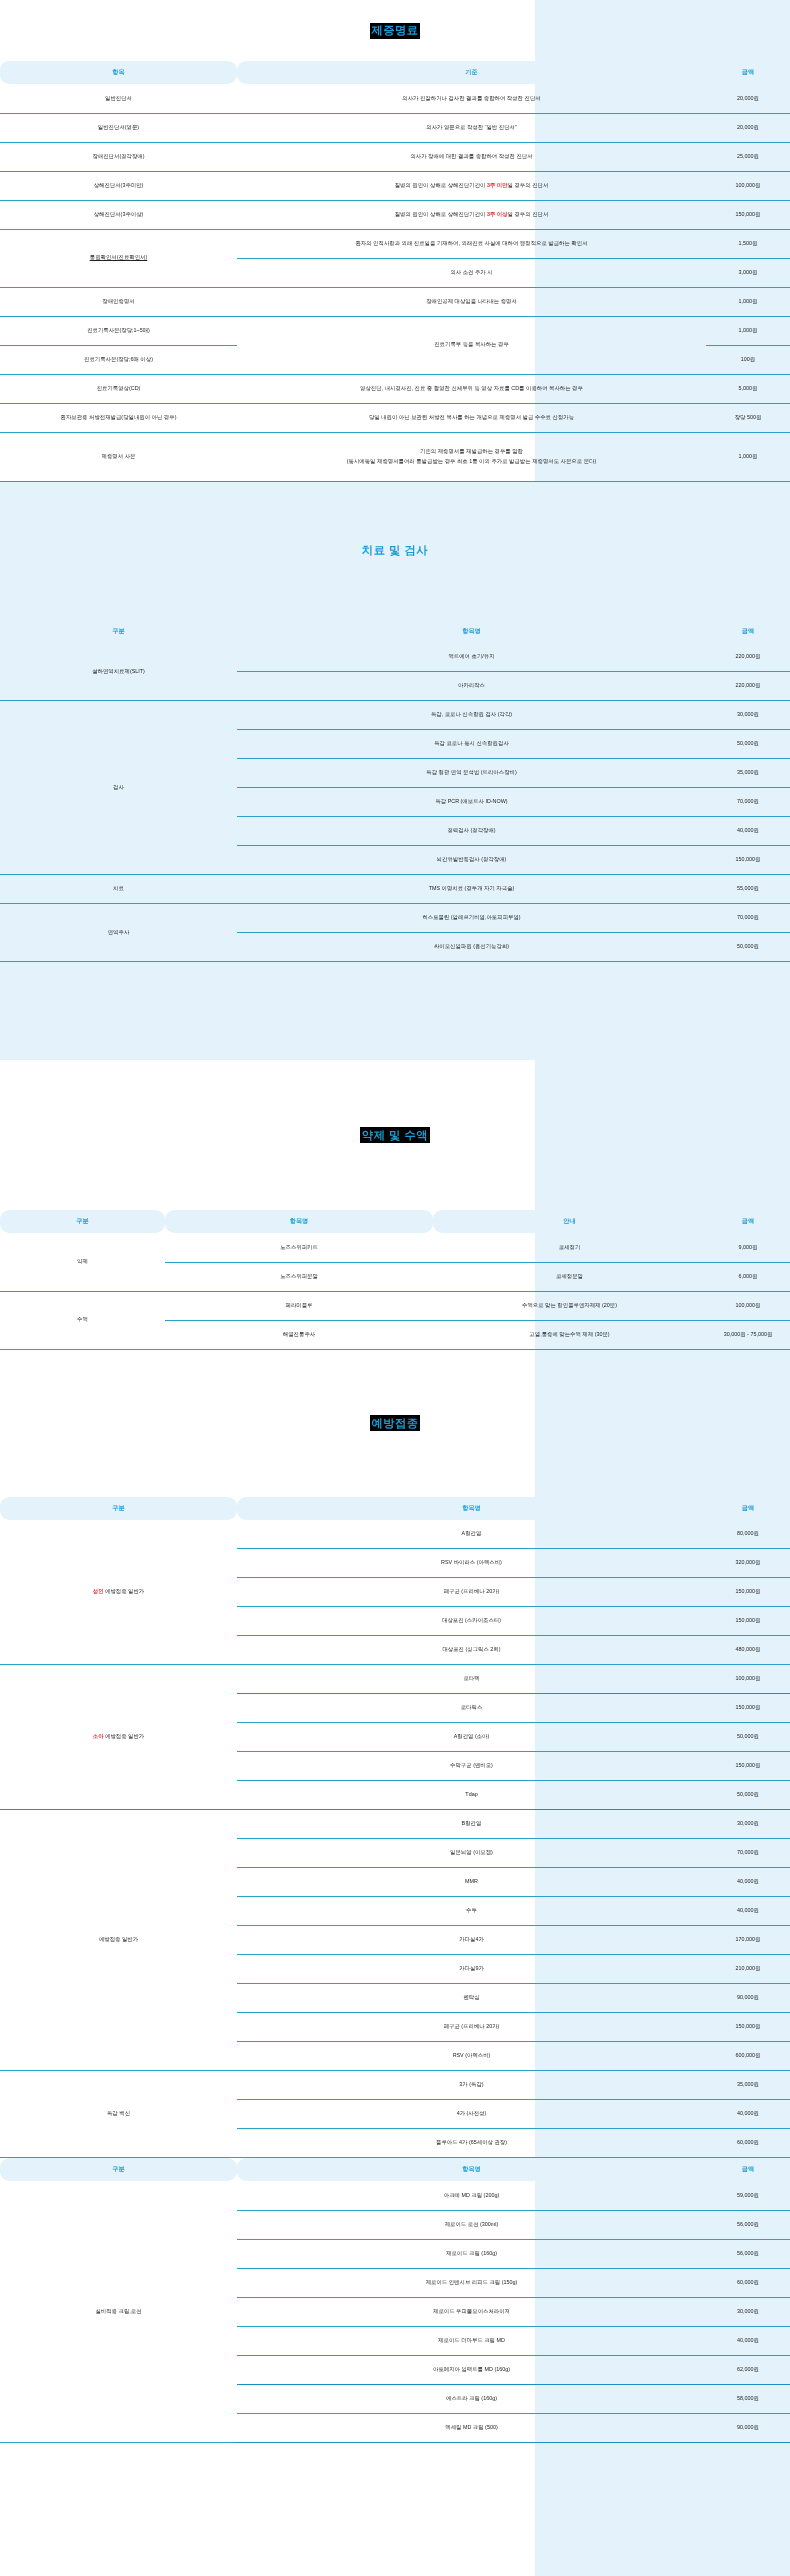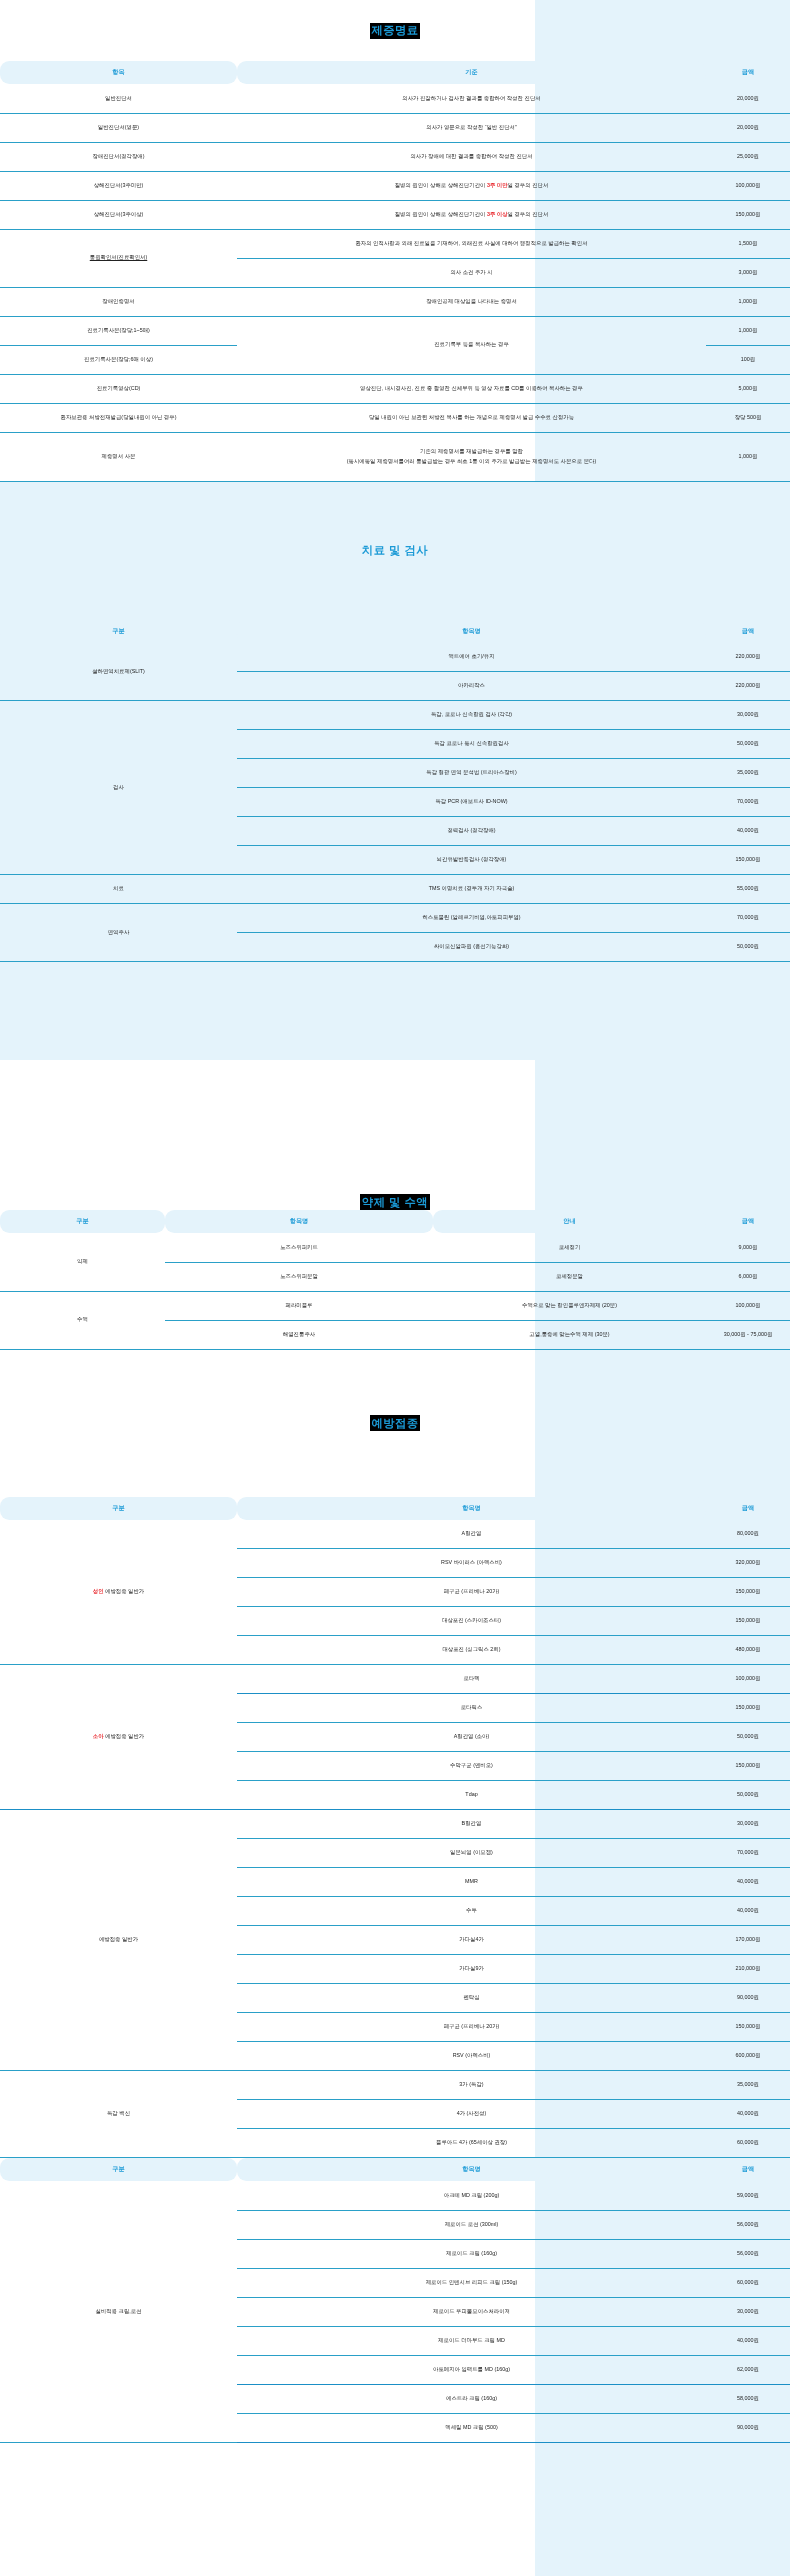--- a/index.html
+++ b/index.html
@@ -237,21 +237,21 @@
         <tr>
           <td>싸이모신알파원 (흉선기능강화)</td>
           <td class="amount">50,000원</td>
         </tr>
       </tbody>
     </table>
     <div class="spacer" style="height:98px"></div>
   </div>
 
   <div class="section">
-    <div class="sec-title-wrap" style="height:150px;align-items:flex-end;">
+    <div class="sec-title-wrap" style="height:150px;">
       <div class="sec-title on-dark">약제 및 수액</div>
     </div>
 
     <table class="price">
       <colgroup>
           <col style="width:165px">
           <col style="width:268px">
           <col style="width:273px">
           <col style="width:84px">
         </colgroup>

